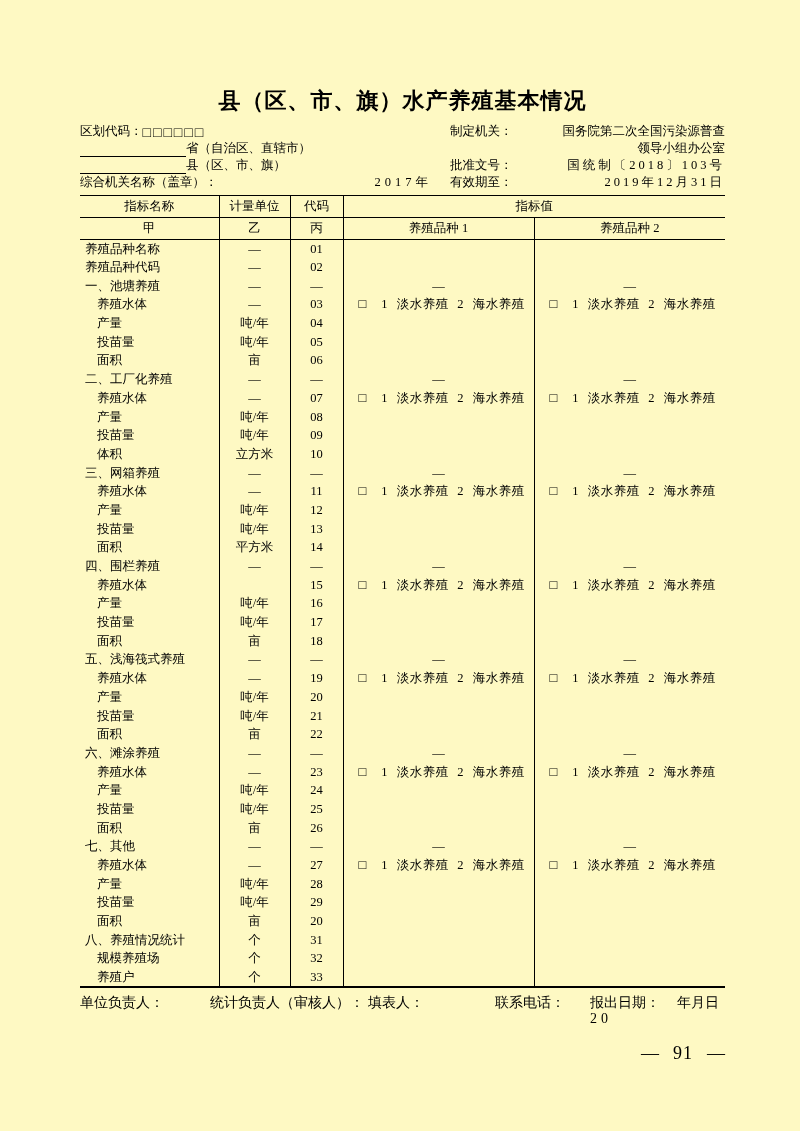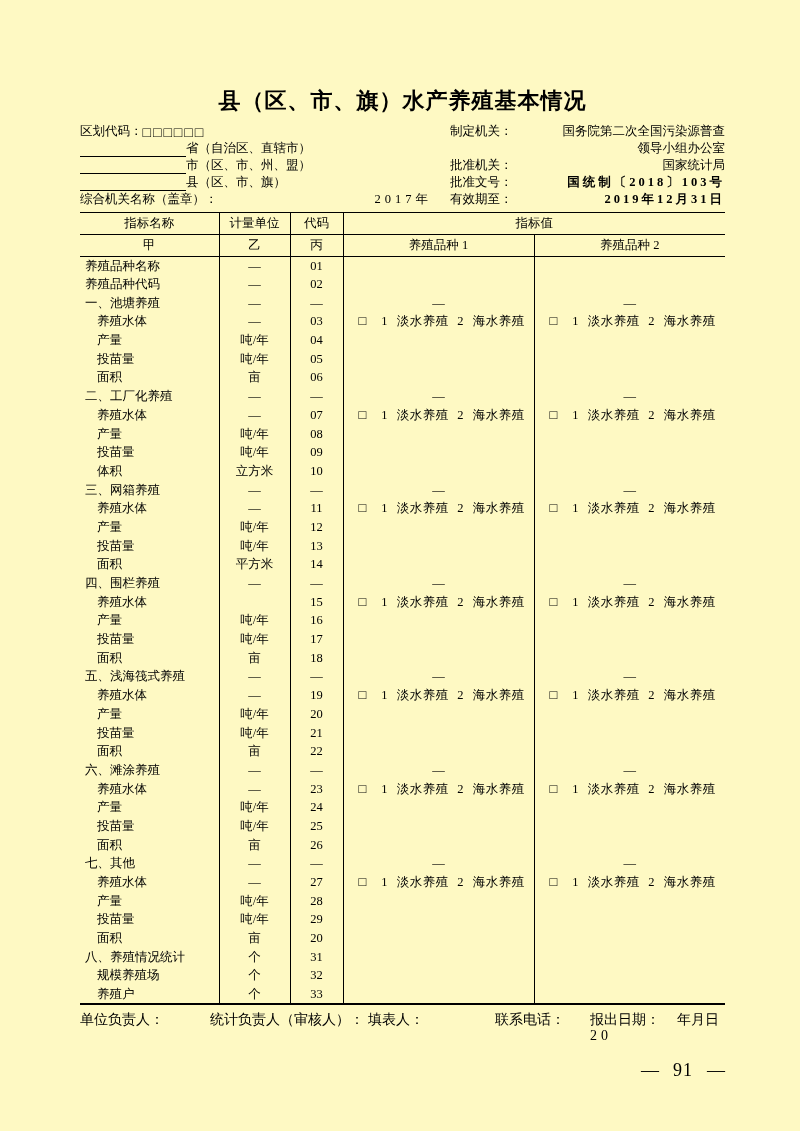--- a/index.html
+++ b/index.html
@@ -16,21 +16,21 @@
   .hdr{margin-top:7px; font-size:12.5px;}
   .hrow{display:flex; height:17px; line-height:17px; align-items:flex-end;}
   .hleft{width:370px; display:flex; align-items:flex-end;}
   .hright{flex:1; display:flex; align-items:flex-end;}
   .hright .lab{white-space:nowrap;}
   .hright .val{flex:1; text-align:right; white-space:nowrap;}
   .blankline{display:inline-block; width:106px; border-bottom:1px solid #000; height:13px;}
   .boxes{font-size:14px; letter-spacing:2px; line-height:14px;}
   .yearspot{flex:1; text-align:right; padding-right:18px;}
   .sp1{letter-spacing:4px;}
-  .sp2{letter-spacing:3px;font-weight:bold;}
+  .sp2{letter-spacing:3px;}
 
   
   table{border-collapse:collapse; table-layout:fixed; width:645px; margin-top:4px;
         border-top:1.5px solid #000; border-bottom:2px solid #000;}
   th,td{padding:0; font-weight:normal; font-size:12.5px; overflow:hidden; white-space:nowrap;}
   thead tr{height:22px;}
   thead th{border-bottom:1px solid #000; text-align:center;}
   .vl{border-left:1px solid #000;}
   tbody tr{height:18.7px;}
   td.c-name{text-align:left; padding-left:5px;}
@@ -74,30 +74,20 @@
       <div class="hrow">
         <div class="hleft">
           <span class="blankline"></span>
           <span>省（自治区、直辖市）</span>
         </div>
         <div class="hright">
           <span class="val">领导小组办公室</span>
         </div>
       </div>
 
-      <div class="hrow">
-        <div class="hleft">
-          <span class="blankline"></span>
-          <span>市（区、市、州、盟）</span>
-        </div>
-        <div class="hright">
-          <span class="lab">批准机关：</span>
-          <span class="val">国家统计局</span>
-        </div>
-      </div>
 
       <div class="hrow">
         <div class="hleft">
           <span class="blankline"></span>
           <span>县（区、市、旗）</span>
         </div>
         <div class="hright">
           <span class="lab">批准文号：</span>
           <span class="val sp2">国统制〔2018〕103号</span>
         </div>

